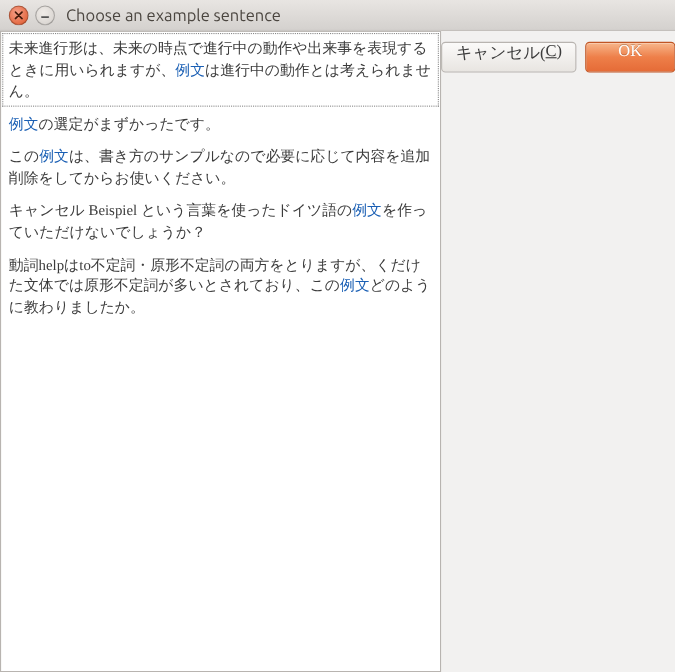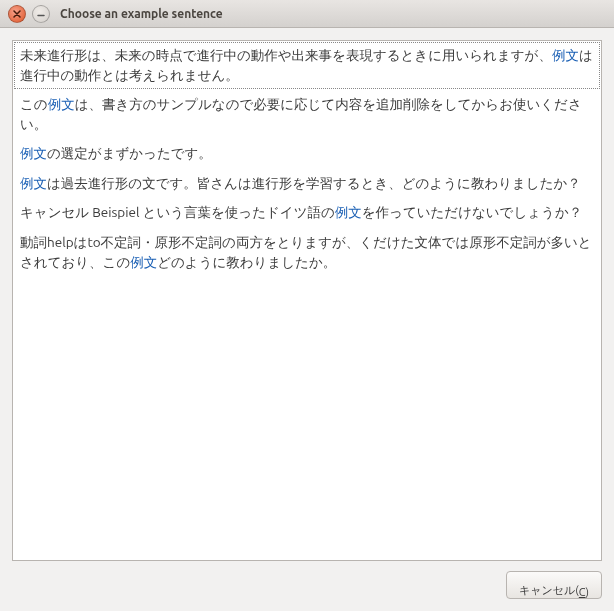--- a/index.html
+++ b/index.html
@@ -42,29 +42,28 @@
     .btn-close {
       background: radial-gradient(circle at 40% 35%, #f6a18a, #e56c45 70%, #d85426);
       color: #5b2010;
     }
     .btn-min {
       background: radial-gradient(circle at 40% 35%, #f0ece8, #dcd8d4 70%, #cac6c2);
       color: #555;
     }
     .title {
       margin-left: 10px;
-      font-weight: bold;
+      font-weight: normal;
       color: #4b4640;
-      font-size: 12px;
+      font-size: 15px;
     }
     .content-area {
-      padding: 12px;
       height: calc(100% - 28px);
       display: flex;
-      flex-direction: column;
+      font-family: Liberation Serif, serif;
     }
     .list-box {
       flex: 1;
       background: #fff;
       border: 1px solid #b8b4b0;
       overflow-y: auto;
     }
     .list-item {
       padding: 5px 7px;
       font-size: 13.5px;
@@ -85,24 +84,24 @@
       justify-content: flex-end;
       gap: 8px;
       padding-top: 10px;
     }
     .btn {
       min-width: 82px;
       height: 28px;
       border: 1px solid #b8b4b0;
       border-radius: 4px;
       background: linear-gradient(to bottom, #fbfaf9, #e8e5e1);
-      font-size: 11px;
+      font-size: 15px;
       color: #3c3c3c;
       display: flex;
-      align-items: flex-end;
+      align-items: flex-start;
       justify-content: center;
       cursor: pointer;
       padding: 0 12px;
     }
     .btn.primary {
       background: linear-gradient(to bottom, #f7b68b, #ee7f49 50%, #e56b37);
       border: 1px solid #c05524;
       color: #fff;
       text-shadow: 0 -1px rgba(0,0,0,0.25);
       box-shadow: inset 0 1px rgba(255,255,255,0.3);
@@ -126,26 +125,28 @@
           <path d="M1 5.5 L7 5.5" stroke="#555" stroke-width="1.5" stroke-linecap="round"></path>
         </svg>
     </div>
   </div>
   <div class="title">Choose an example sentence</div>
 </div>
 
 <div class="content-area">
   <div class="list-box" id="list-box">
       <div class="list-item selected"><span>未来進行形は、未来の時点で進行中の動作や出来事を表現するときに用いられますが、</span><span class="highlight">例文</span><span>は進行中の動作とは考えられません。</span></div>
+      <div class="list-item"><span class="highlight">例文</span><span>の選定がまずかったです。</span></div>
       <div class="list-item"><span>この</span><span class="highlight">例文</span><span>は、書き方のサンプルなので必要に応じて内容を追加削除をしてからお使いください。</span></div>
-      <div class="list-item"><span class="highlight">例文</span><span>の選定がまずかったです。</span></div>
-      <div class="list-item"><span class="highlight">例文</span><span>は過去進行形の文です。皆さんは進行形を学習するとき、どのように教わりましたか？</span></div>
       <div class="list-item"><span>キャンセル Beispiel という言葉を使ったドイツ語の</span><span class="highlight">例文</span><span>を作っていただけないでしょうか？</span></div>
       <div class="list-item"><span>動詞helpはto不定詞・原形不定詞の両方をとりますが、くだけた文体では原形不定詞が多いとされており、この</span><span class="highlight">例文</span><span>どのように教わりましたか。</span></div>
     </div>
   <div class="button-bar">
     <div class="btn">
       <span>キャンセル(</span>
         <span class="mnemonic">C</span>
         <span>)</span>
     </div>
+    <div class="btn primary">
+      <span>OK</span>
+    </div>
   </div>
 </div>
 
 </body></html>

